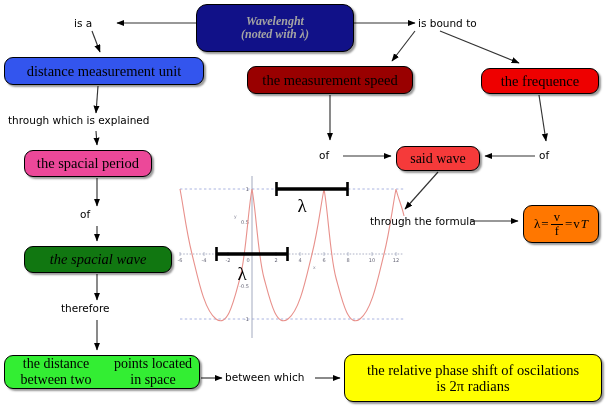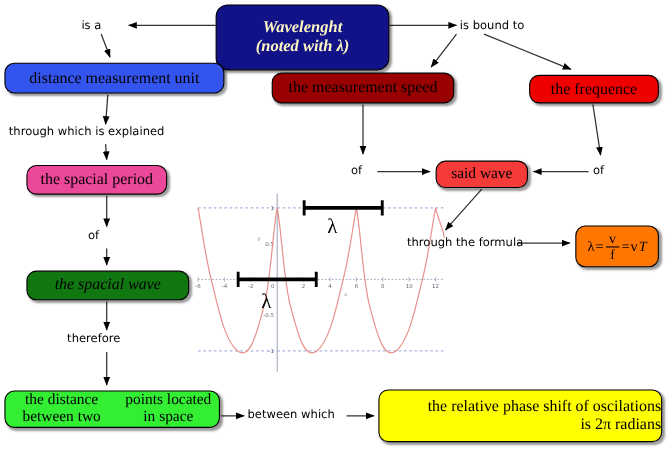--- a/index.html
+++ b/index.html
@@ -13,35 +13,35 @@
        color:#000;line-height:1.12;
        box-shadow:2px 2px 2px rgba(0,0,0,.40);}
 
   .lbl{position:absolute;font-family:"DejaVu Sans",sans-serif;
        font-size:10.5px;color:#000;white-space:nowrap;}
 
   .svgwrap{position:absolute;left:0;top:0;width:609px;height:413px;
            pointer-events:none;}
 
   
-  #b-title{left:196px;top:4px;width:158px;height:60px;background:#111188;
-           color:#fef9c3;font-weight:bold;font-style:italic;font-size:15px;
+  #b-title{left:196px;top:4px;width:158px;height:48px;background:#111188;
+           color:#a3a3a3;font-weight:bold;font-style:italic;font-size:12px;
            border-color:#000;border-radius:11px;flex-direction:column;}
   #b-title span{display:block;}
   #b-pmu{left:4px;top:57px;width:200px;height:28px;background:#3355ee;font-size:14.5px;}
   #b-period{left:24px;top:150px;width:128px;height:27px;background:#ec4899;font-size:14.5px;}
   #b-spwave{left:24px;top:246px;width:148px;height:27px;background:#117711;font-size:14.5px;font-style:italic;}
   #b-dist{left:4px;top:355px;width:196px;height:34px;background:#33ee33;font-size:14px;
           flex-direction:row;}
   #b-prop{left:247px;top:66px;width:166px;height:28px;background:#990000;font-size:14.5px;}
   #b-freq{left:481px;top:68px;width:118px;height:26px;background:#ee0000;font-size:14.5px;}
   #b-said{left:396px;top:146px;width:84px;height:25px;background:#f53a3a;font-size:14px;}
   #b-formula{left:523px;top:205px;width:76px;height:38px;background:#ff7700;font-size:13px;}
   #b-phase{left:344px;top:354px;width:258px;height:48px;background:#ffff00;font-size:14.5px;
-           flex-direction:column;align-items:flex-end;}
+           flex-direction:column;}
 
   
   .frm{font-family:"Liberation Serif",serif;display:flex;align-items:center;
        justify-content:center;gap:1px;font-size:13px;}
   .frac{display:inline-flex;flex-direction:column;align-items:center;
         line-height:1;vertical-align:middle;margin:0 1px;}
   .frac .num{border-bottom:1.2px solid #000;padding:0 3px 0px 3px;font-size:12.5px;}
   .frac .den{padding:0px 3px 0 3px;font-size:12.5px;}
   .ital{font-style:italic;}
 

